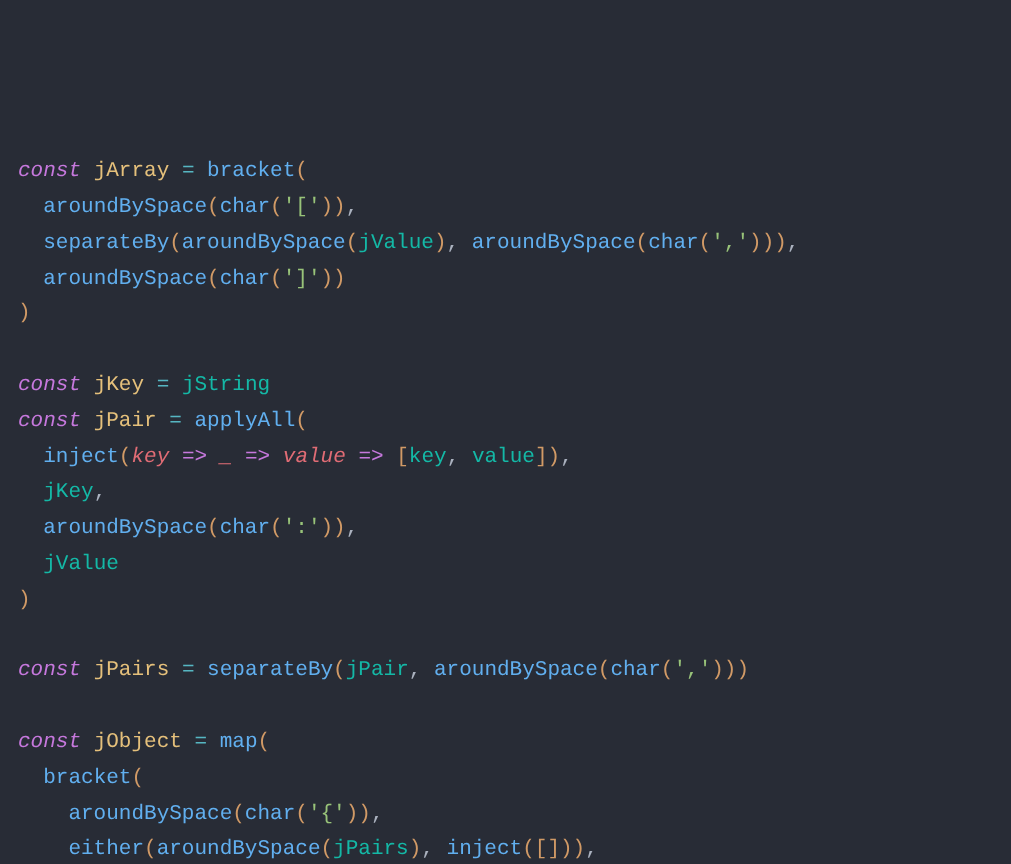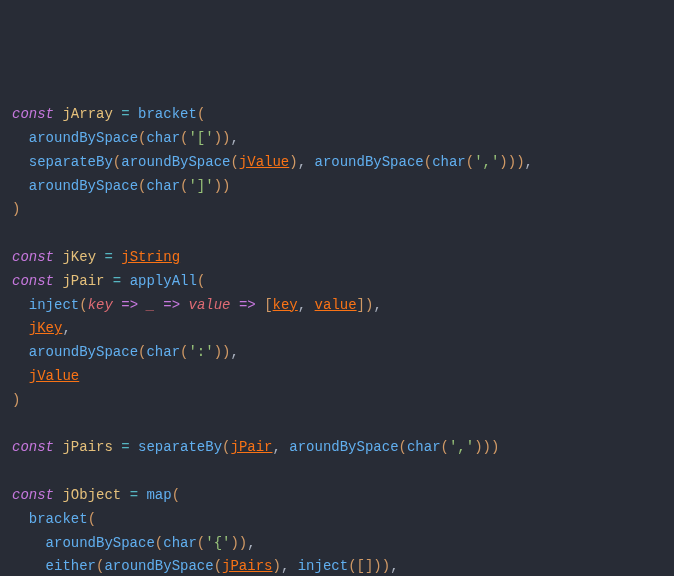--- a/index.html
+++ b/index.html
@@ -19,21 +19,21 @@
   .line { display: block; }
   .kw { color: #c678dd; font-style: italic; }
   .const-name { color: #e5c07b; }
   .fn { color: #61afef; }
   .str { color: #98c379; }
   .punct { color: #abb2bf; }
   .deco { color: #d19a66; }
   .param { color: #e06c75; font-style: italic; }
   .arrow { color: #c678dd; }
   .op { color: #56b6c2; }
-  .ident { color: #f97316; text-decoration: underline; }
+  .ident { color: #14b8a6; }
 </style>
 </head>
 <body>
 
 
 
 <div id="code"><span class="line"><span class="kw">const </span><span class="const-name">jArray</span><span class="punct"> </span><span class="op">=</span><span class="punct"> </span><span class="fn">bracket</span><span class="deco">(</span></span><span class="line"><span class="punct">  </span><span class="fn">aroundBySpace</span><span class="deco">(</span><span class="fn">char</span><span class="deco">(</span><span class="str">'['</span><span class="deco">))</span><span class="punct">,</span></span><span class="line"><span class="punct">  </span><span class="fn">separateBy</span><span class="deco">(</span><span class="fn">aroundBySpace</span><span class="deco">(</span><span class="ident">jValue</span><span class="deco">)</span><span class="punct">, </span><span class="fn">aroundBySpace</span><span class="deco">(</span><span class="fn">char</span><span class="deco">(</span><span class="str">','</span><span class="deco">)))</span><span class="punct">,</span></span><span class="line"><span class="punct">  </span><span class="fn">aroundBySpace</span><span class="deco">(</span><span class="fn">char</span><span class="deco">(</span><span class="str">']'</span><span class="deco">))</span></span><span class="line"><span class="deco">)</span></span><span class="line">&nbsp;</span><span class="line"><span class="kw">const </span><span class="const-name">jKey</span><span class="punct"> </span><span class="op">=</span><span class="punct"> </span><span class="ident">jString</span></span><span class="line"><span class="kw">const </span><span class="const-name">jPair</span><span class="punct"> </span><span class="op">=</span><span class="punct"> </span><span class="fn">applyAll</span><span class="deco">(</span></span><span class="line"><span class="punct">  </span><span class="fn">inject</span><span class="deco">(</span><span class="param">key</span><span class="punct"> </span><span class="arrow">=&gt;</span><span class="punct"> </span><span class="param">_</span><span class="punct"> </span><span class="arrow">=&gt;</span><span class="punct"> </span><span class="param">value</span><span class="punct"> </span><span class="arrow">=&gt;</span><span class="punct"> </span><span class="deco">[</span><span class="ident">key</span><span class="punct">, </span><span class="ident">value</span><span class="deco">])</span><span class="punct">,</span></span><span class="line"><span class="punct">  </span><span class="ident">jKey</span><span class="punct">,</span></span><span class="line"><span class="punct">  </span><span class="fn">aroundBySpace</span><span class="deco">(</span><span class="fn">char</span><span class="deco">(</span><span class="str">':'</span><span class="deco">))</span><span class="punct">,</span></span><span class="line"><span class="punct">  </span><span class="ident">jValue</span></span><span class="line"><span class="deco">)</span></span><span class="line">&nbsp;</span><span class="line"><span class="kw">const </span><span class="const-name">jPairs</span><span class="punct"> </span><span class="op">=</span><span class="punct"> </span><span class="fn">separateBy</span><span class="deco">(</span><span class="ident">jPair</span><span class="punct">, </span><span class="fn">aroundBySpace</span><span class="deco">(</span><span class="fn">char</span><span class="deco">(</span><span class="str">','</span><span class="deco">)))</span></span><span class="line">&nbsp;</span><span class="line"><span class="kw">const </span><span class="const-name">jObject</span><span class="punct"> </span><span class="op">=</span><span class="punct"> </span><span class="fn">map</span><span class="deco">(</span></span><span class="line"><span class="punct">  </span><span class="fn">bracket</span><span class="deco">(</span></span><span class="line"><span class="punct">    </span><span class="fn">aroundBySpace</span><span class="deco">(</span><span class="fn">char</span><span class="deco">(</span><span class="str">'{'</span><span class="deco">))</span><span class="punct">,</span></span><span class="line"><span class="punct">    </span><span class="fn">either</span><span class="deco">(</span><span class="fn">aroundBySpace</span><span class="deco">(</span><span class="ident">jPairs</span><span class="deco">)</span><span class="punct">, </span><span class="fn">inject</span><span class="deco">(</span><span class="deco">[]))</span><span class="punct">,</span></span></div>
 
 
 

